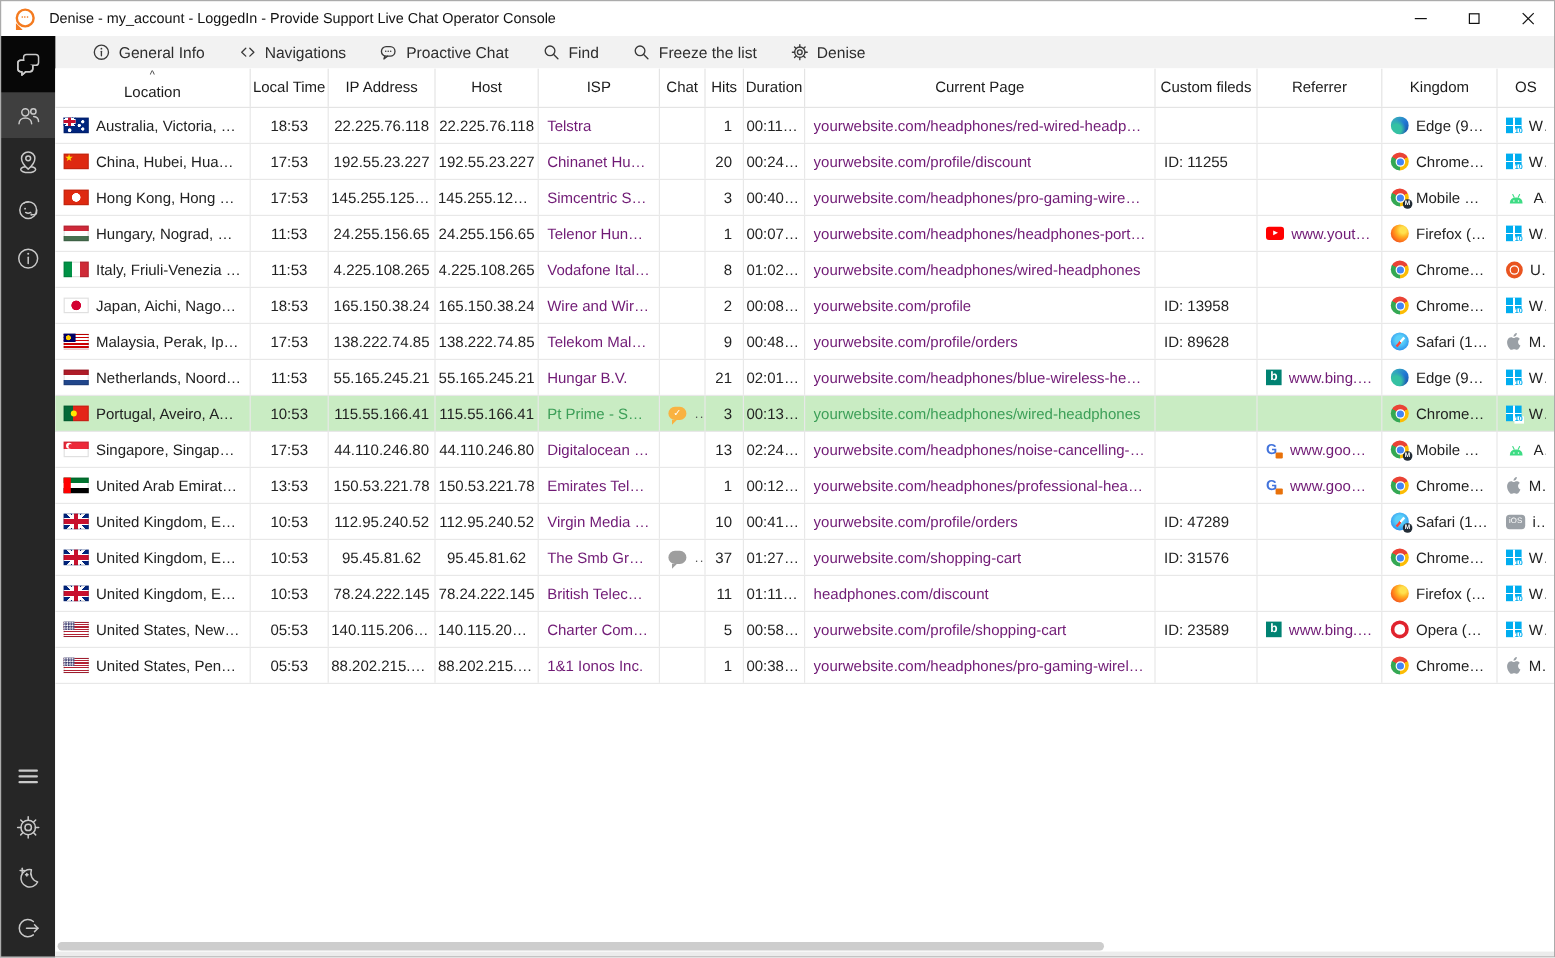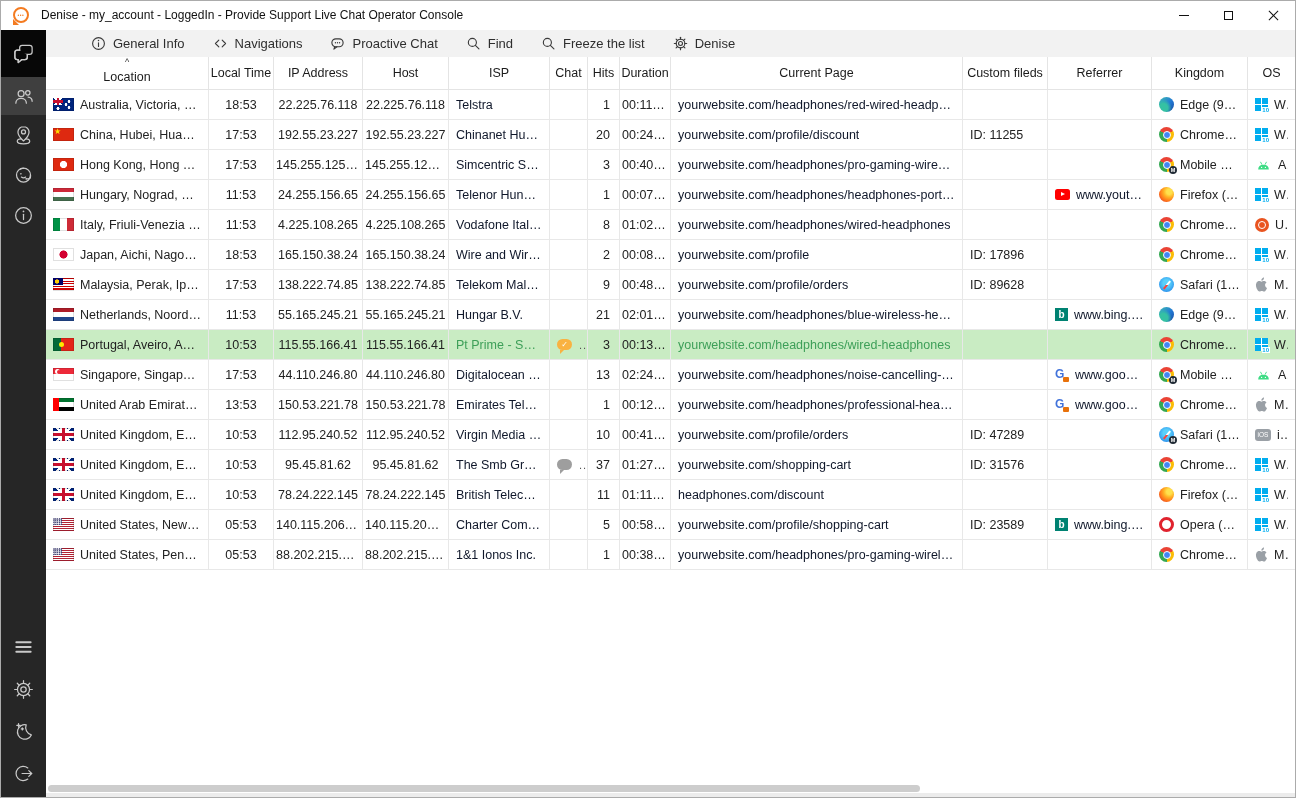--- a/index.html
+++ b/index.html
@@ -18,21 +18,21 @@
   .win-controls{margin-left:auto;display:flex;height:100%}
   .wbtn{width:45px;height:100%;display:flex;align-items:center;justify-content:center}
   .ic-min{width:10px;height:0;border-top:1px solid #111}
   .ic-max{width:9px;height:9px;border:1px solid #111}
   .ic-close{position:relative;width:11px;height:11px}
   .ic-close::before,.ic-close::after{content:"";position:absolute;left:-1px;top:5px;width:13px;height:1px;background:#111}
   .ic-close::before{transform:rotate(45deg)}.ic-close::after{transform:rotate(-45deg)}
 
   
   .toolbar{position:absolute;top:30px;left:46px;right:0;height:27px;background:#f2f2f2;
-    display:flex;align-items:center;padding-left:31px}
+    display:flex;align-items:center;padding-left:17px}
   .tb-item{display:flex;align-items:center;gap:7px;padding:0 14px;height:100%;font-size:13px;color:#2e2e2e;cursor:default}
   .tb-item svg{width:15px;height:15px;fill:none;stroke:#3a3a3a;stroke-width:1.2;stroke-linecap:round;stroke-linejoin:round}
   .tb-item svg .f{fill:#3a3a3a;stroke:none}
 
   
   .sidebar{position:absolute;top:30px;left:0;bottom:0;width:46px;background:#262626;display:flex;flex-direction:column}
   .sb-item{width:46px;height:40px;display:flex;align-items:center;justify-content:center;flex:none}
   .sb-item.state-open{height:47px;background:#070707}
   .sb-item.state-selected{height:38px;background:#3f3f3f}
   .sb-item svg{width:23px;height:23px;fill:none;stroke:#c9c9c9;stroke-width:1.3;stroke-linecap:round;stroke-linejoin:round}
@@ -51,21 +51,21 @@
     border-right:1px solid #e4e4e4;font-size:12.5px;color:#1b1b1b;overflow:hidden;white-space:nowrap}
   .sortcaret{position:absolute;top:1px;left:50%;transform:translateX(-50%);font-size:9px;line-height:9px;color:#333}
   .hc.sorted .hlabel{margin-top:7px}
   .trow{display:grid;grid-template-columns:var(--cols);height:30px;border-bottom:1px solid #e8e8e8;background:#fff}
   .trow.selected{background:#c9ecc3}
   .c{display:flex;align-items:center;gap:6px;padding:0 7px;border-right:1px solid #e8e8e8;
     overflow:hidden;font-size:12.5px;color:#222;white-space:nowrap}
   .c-time,.c-ip,.c-host,.c-dur{justify-content:center;padding:0 2px}
   .c-hits{justify-content:flex-end;padding-right:9px}
   .trunc{white-space:nowrap;overflow:hidden;text-overflow:ellipsis}
-  .lnk{color:#0f172a}
+  .lnk{color:#701a75}
   .trow.selected .lnk{color:#3d9f58}
   .chat-more{color:#555;font-size:11px;letter-spacing:1px;margin-left:1px}
 
   
   .flag{width:21px;height:13px;flex:none;position:relative;display:inline-block;
     outline:1px solid rgba(0,0,0,.12);outline-offset:-1px}
   .flag-australia{background:
     radial-gradient(circle 1.1px at 16px 3.5px,#fff 1.1px,transparent 1.6px),
     radial-gradient(circle 1.1px at 16px 9.5px,#fff 1.1px,transparent 1.6px),
     radial-gradient(circle 1.1px at 13px 6.5px,#fff 1.1px,transparent 1.6px),
@@ -596,21 +596,21 @@
         <div class="c c-hits">
           <span class="trunc">2</span>
         </div>
         <div class="c c-dur">
           <span class="trunc">00:08:11</span>
         </div>
         <div class="c">
           <span class="lnk trunc">yourwebsite.com/profile</span>
         </div>
         <div class="c">
-          <span class="trunc">ID: 17896</span>
+          <span class="trunc">ID: 13958</span>
         </div>
         <div class="c c-ref"></div>
         <div class="c c-browser">
           <span class="bicon b-chrome"></span>
           <span class="trunc">Chrome (91...</span>
         </div>
         <div class="c c-os">
           <span class="oicon os-windows10"></span>
           <span class="trunc">Win</span>
         </div>

